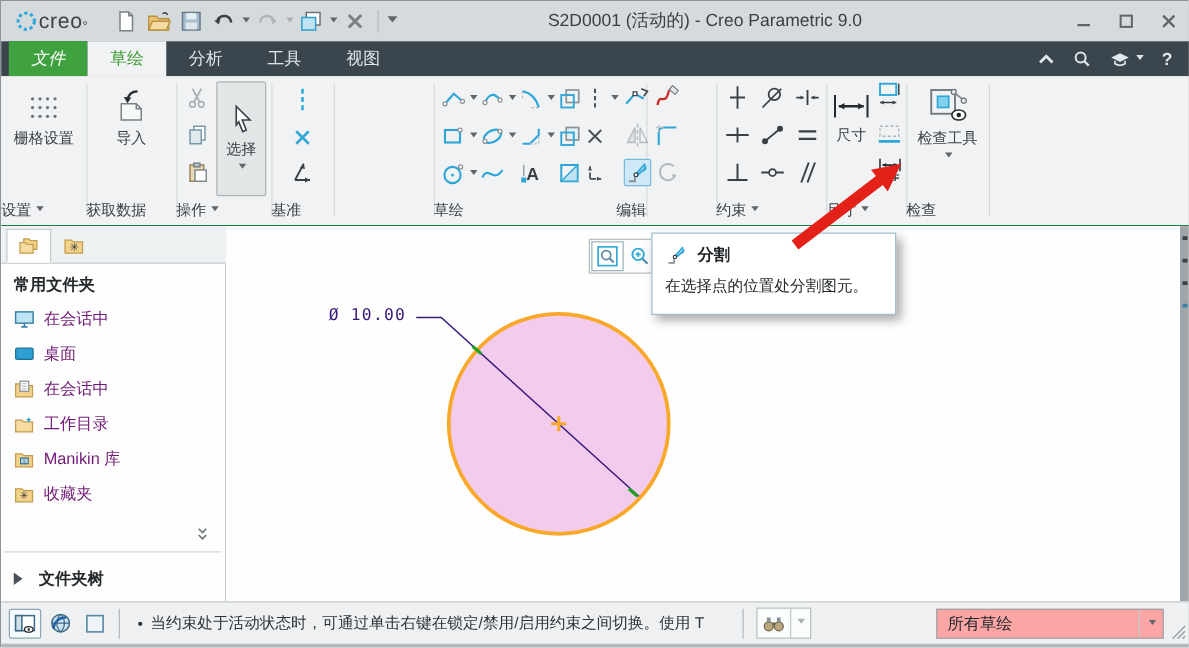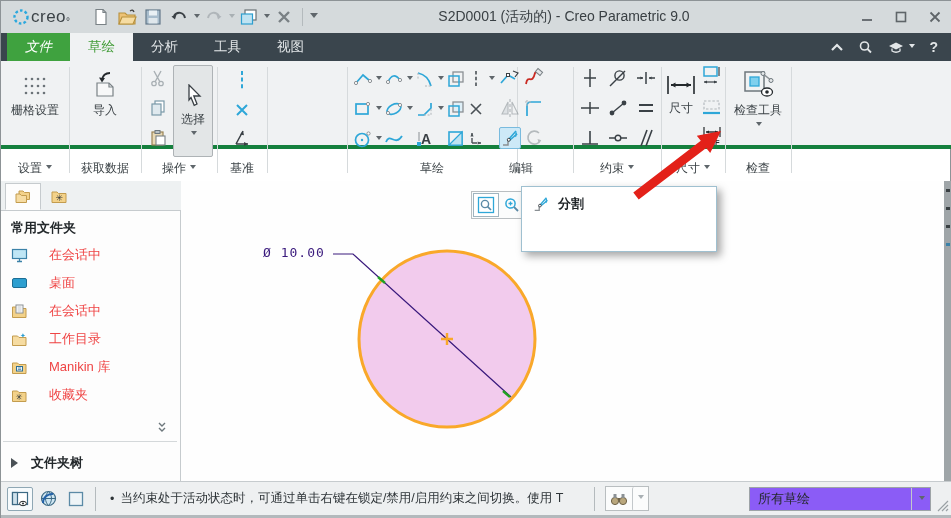--- a/index.html
+++ b/index.html
@@ -26,41 +26,41 @@
   
   #tabbar { left:0; top:32px; width:951px; height:28px; background:#3a454d; display:flex; align-items:flex-end; }
   .tab { height:28px; padding:0 18px; display:flex; align-items:center; font-size:13.5px; color:#e2e6e8; }
   .tab.file { background:#3fa23f; color:#fff; margin-left:6px;font-style:italic; }
   .tab.active { background:#f0f2f3; color:#3f9b35; }
   .tabbar-right { margin-left:auto; display:flex; align-items:center; gap:14px; padding-right:14px; height:28px; }
   .tbi { display:flex; align-items:center; }
   .help-glyph { color:#e2e6e8; font-size:14px; font-weight:bold; }
 
   
-  #ribbon { left:0; top:60px; width:951px; height:88px; background:#f0f2f3; border-bottom:4px solid #15803d; }
+  #ribbon { left:0; top:60px; width:951px; height:120px; background:#f0f2f3; border-bottom:1px solid #15803d; }
   .rgroup { position:absolute; top:0; height:120px; }
   .rdiv { position:absolute; top:6px; width:1px; height:106px; background:#d6dadc; }
-  .glabel { position:absolute; bottom:4px; left:0; right:0; display:flex; align-items:center; justify-content:center; gap:3px; font-size:12px; color:#3c4347; }
+  .glabel { position:absolute; bottom:4px; left:0; right:0; display:flex; align-items:center; justify-content:flex-start; gap:3px; font-size:12px; color:#3c4347; }
   .bigbtn { position:absolute; display:flex; flex-direction:column; align-items:center; gap:3px; font-size:12px; color:#3c4347; }
   .sico { display:flex; align-items:center; justify-content:center; width:22px; height:22px; }
   .row { position:absolute; display:flex; align-items:center; }
   .cell20 { width:20px; display:flex; justify-content:center; }
   .cell10 { width:11px; display:flex; justify-content:center; }
   .hl { background:#cde9f7; border:1px solid #79bbde; border-radius:2px; }
   .pressedbtn { background:#e3e6e7; border:1px solid #aeb3b6; border-radius:2px; }
 
   
   #main { left:0; top:180px; width:951px; height:300px; background:#fff; }
   #sidebar { left:0; top:0; width:180px; height:300px; background:#fdfdfd; border-right:1px solid #c6cbce; }
   .side-tabs { position:absolute; left:0; top:0; width:180px; height:30px; background:#eef1f2; border-bottom:1px solid #c6cbce; display:flex; align-items:flex-end; padding-left:4px; }
   .stab { width:36px; height:27px; display:flex; align-items:center; justify-content:center; }
   .stab.sel { background:#fdfdfd; border:1px solid #c6cbce; border-bottom:1px solid #fdfdfd; }
   .side-list { position:absolute; left:0; top:32px; width:179px; }
   .shead { font-size:13px; font-weight:bold; color:#24292c; padding:6px 0 4px 10px; }
-  .sitem { display:flex; align-items:center; gap:21px; height:28px; padding-left:10px; font-size:13px; color:#ef4444; }
+  .sitem { display:flex; align-items:center; gap:7px; height:28px; padding-left:10px; font-size:13px; color:#701a75; }
   .side-collapse { position:absolute; right:12px; top:240px; }
   .side-hr { position:absolute; left:2px; top:260px; width:174px; height:1px; background:#d4d8da; }
   .tree-row { position:absolute; left:0; top:268px; width:179px; height:28px; display:flex; align-items:center; gap:8px; padding-left:10px; font-size:13px; font-weight:bold; color:#24292c; }
   .tri-right { width:0; height:0; border:5px solid transparent; border-left:7px solid #4a5156; }
 
   #canvas { left:180px; top:0; width:763px; height:300px; background:#fefefe; }
   #rightstrip { left:943px; top:0; width:8px; height:300px; background:#9fa5a8; }
   .strip-mark { position:absolute; left:2px; width:4px; height:3px; background:#3a4043; }
 
   .dimtext { position:absolute; left:82px; top:64px; font-family:"DejaVu Sans Mono", monospace; font-size:13px; letter-spacing:1px; }
@@ -76,21 +76,21 @@
   #red-arrow { position:absolute; left:440px; top:-75px; z-index:3; pointer-events:none; }
 
   
   #statusbar { left:0; top:480px; width:951px; height:38px; background:#eef0f1; border-top:1px solid #c6cbce; }
   .sb-inner { position:absolute; left:0; top:0; width:951px; height:33px; display:flex; align-items:center; padding-left:6px; }
   .sb-bottom { position:absolute; left:0; top:33px; width:951px; height:5px; background:#b3b9bc; }
   .sbtn { width:26px; height:24px; display:flex; align-items:center; justify-content:center; border-radius:2px; margin-right:2px; }
   .sbtn.framed { border:1px solid #8fa7b4; background:#f6fafc; }
   .sb-msg { display:flex; align-items:center; gap:6px; margin-left:10px; font-size:12.5px; color:#2e3438; width:480px; white-space:nowrap; overflow:hidden; }
   .find-group { display:flex; align-items:center; border:1px solid #b9bec0; background:#fbfcfc; height:25px; margin-left:6px; }
-  .combo { position:absolute; left:748px; top:5px; width:182px; height:24px; background:#8b5cf6; border:1px solid #9da3a7; display:flex; align-items:center; }
+  .combo { position:absolute; left:748px; top:5px; width:182px; height:24px; background:#fca5a5; border:1px solid #9da3a7; display:flex; align-items:center; }
   .combo-text { flex:1; padding-left:8px; font-size:13px; color:#24292c; }
   .combo-arrow { width:19px; height:22px; border-left:1px solid #c3c8cb; display:flex; align-items:center; justify-content:center; }
   .grip { position:absolute; right:3px; top:18px; }
 </style>
 </head>
 <body>
 
 <div id="app">
 
   <div id="titlebar" class="abs">
@@ -709,20 +709,21 @@
       <div id="tooltip">
         <div class="tt-title">
           <svg width="18" height="18" viewBox="0 0 20 20">
             <path d="M3,17 H8 V12" fill="none" stroke="#8a9094" stroke-width="1.5"></path>
             <path d="M9,11 L16,3 M10,12 L17,6" stroke="#2ea7d8" stroke-width="1.5"></path>
             <path d="M16,3 l-1,3.4 2.4,.4 z M17,6 l-2.8,1.4 1.8,1.8 z" fill="#2ea7d8"></path>
             <circle cx="8.8" cy="11.8" r="1.5" fill="#fff" stroke="#3a4045"></circle>
           </svg>
           <span>分割</span>
         </div>
+        <div class="tt-desc">在选择点的位置处分割图元。</div>
       </div>
 
       <svg id="red-arrow" width="130" height="110" viewBox="0 0 130 110">
         <polygon points="17.7,93.6 85.2,42.0 89.2,47.1 100,25 75.8,29.7 79.8,34.8 12.3,86.4" fill="#E32119" transform="translate(-215,75)"></polygon>
         <polygon points="17.7,93.6 85.2,42.0 89.2,47.1 100,25 75.8,29.7 79.8,34.8 12.3,86.4" fill="#E32119"></polygon>
       </svg>
     </div>
 
     <div id="rightstrip" class="abs">
       <div class="strip-mark" style="top:8px"></div>

